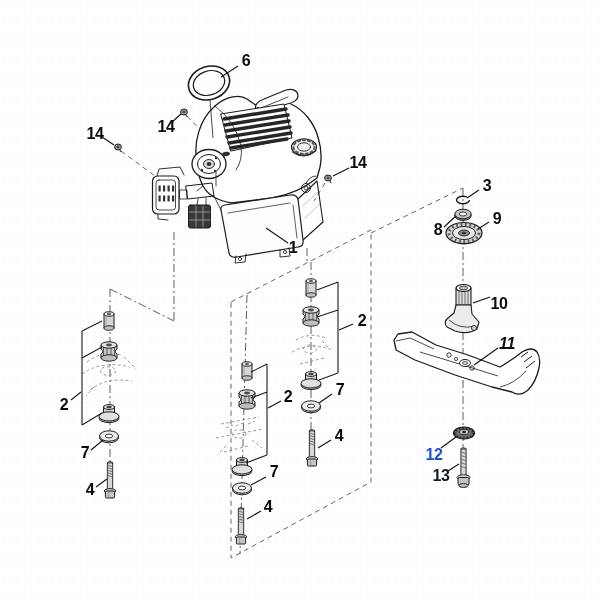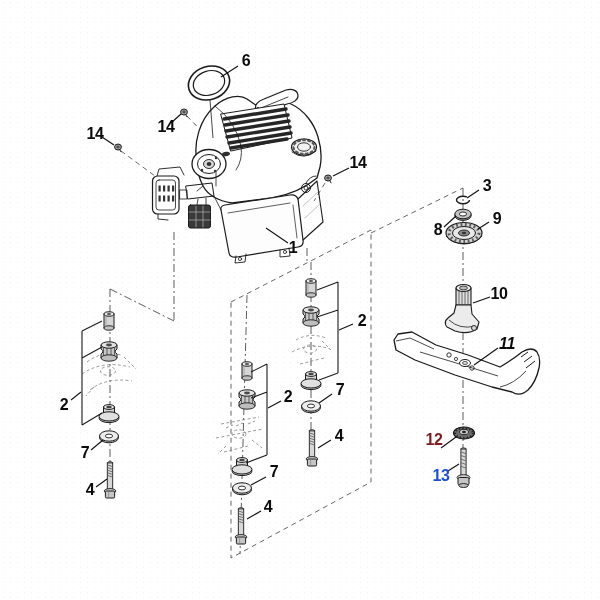--- a/index.html
+++ b/index.html
@@ -337,21 +337,21 @@
       <div class="callout" style="left: 487px; top: 186px; color: rgb(11, 11, 11);">3</div>
       <div class="callout" style="left: 90px; top: 490px; color: rgb(11, 11, 11);">4</div>
       <div class="callout" style="left: 268px; top: 507px; color: rgb(11, 11, 11);">4</div>
       <div class="callout" style="left: 339px; top: 436px; color: rgb(11, 11, 11);">4</div>
       <div class="callout" style="left: 246px; top: 61px; color: rgb(11, 11, 11);">6</div>
       <div class="callout" style="left: 85px; top: 453px; color: rgb(11, 11, 11);">7</div>
       <div class="callout" style="left: 274px; top: 472px; color: rgb(11, 11, 11);">7</div>
       <div class="callout" style="left: 340px; top: 390px; color: rgb(11, 11, 11);">7</div>
       <div class="callout" style="left: 438px; top: 230px; color: rgb(11, 11, 11);">8</div>
       <div class="callout" style="left: 497px; top: 219px; color: rgb(11, 11, 11);">9</div>
-      <div class="callout" style="left: 499px; top: 294px; color: rgb(11, 11, 11);">10</div>
+      <div class="callout" style="left: 499px; top: 304px; color: rgb(11, 11, 11);">10</div>
       <div class="callout" style="left: 507px; top: 344px; color: rgb(11, 11, 11); font-style: italic;">11</div>
-      <div class="callout" style="left: 434px; top: 440px; color: #7f1d1d;">12</div>
-      <div class="callout" style="left: 441px; top: 476px; color: #1d4ed8;">13</div>
+      <div class="callout" style="left: 434px; top: 455px; color: #1d4ed8;">12</div>
+      <div class="callout" style="left: 441px; top: 476px; color: #0f172a;">13</div>
       <div class="callout" style="left: 166px; top: 127px; color: rgb(11, 11, 11);">14</div>
       <div class="callout" style="left: 95px; top: 134px; color: rgb(11, 11, 11);">14</div>
       <div class="callout" style="left: 358px; top: 163px; color: rgb(11, 11, 11);">14</div>
     </div>
 </div>
 
 </body></html>

